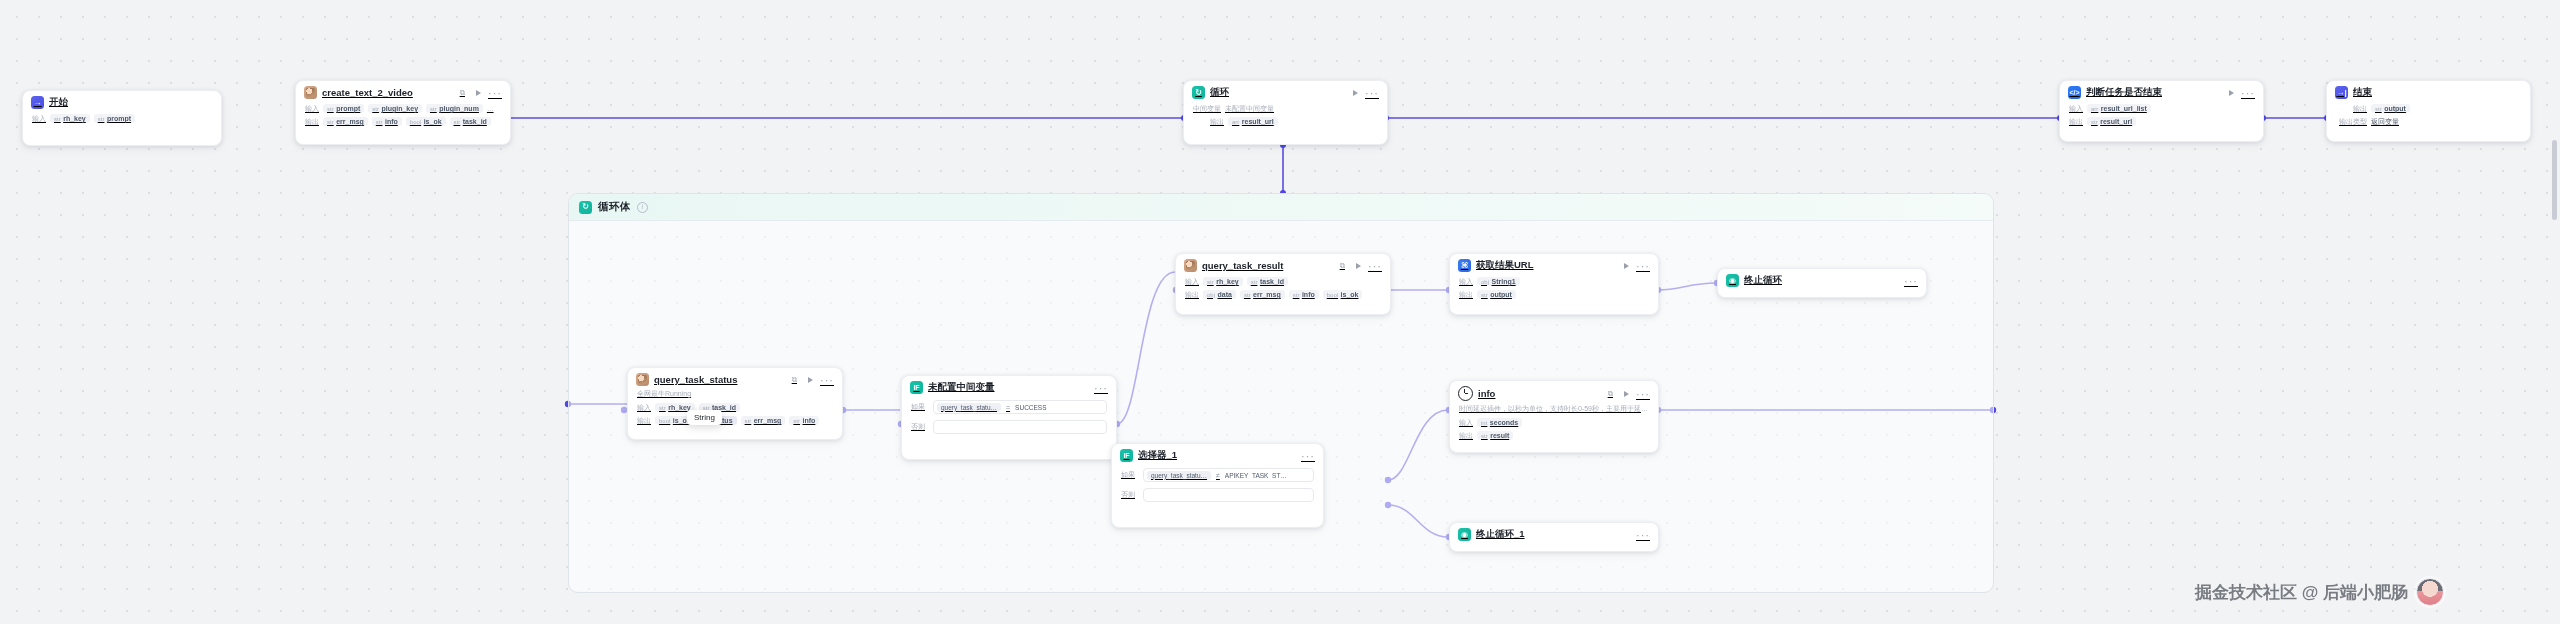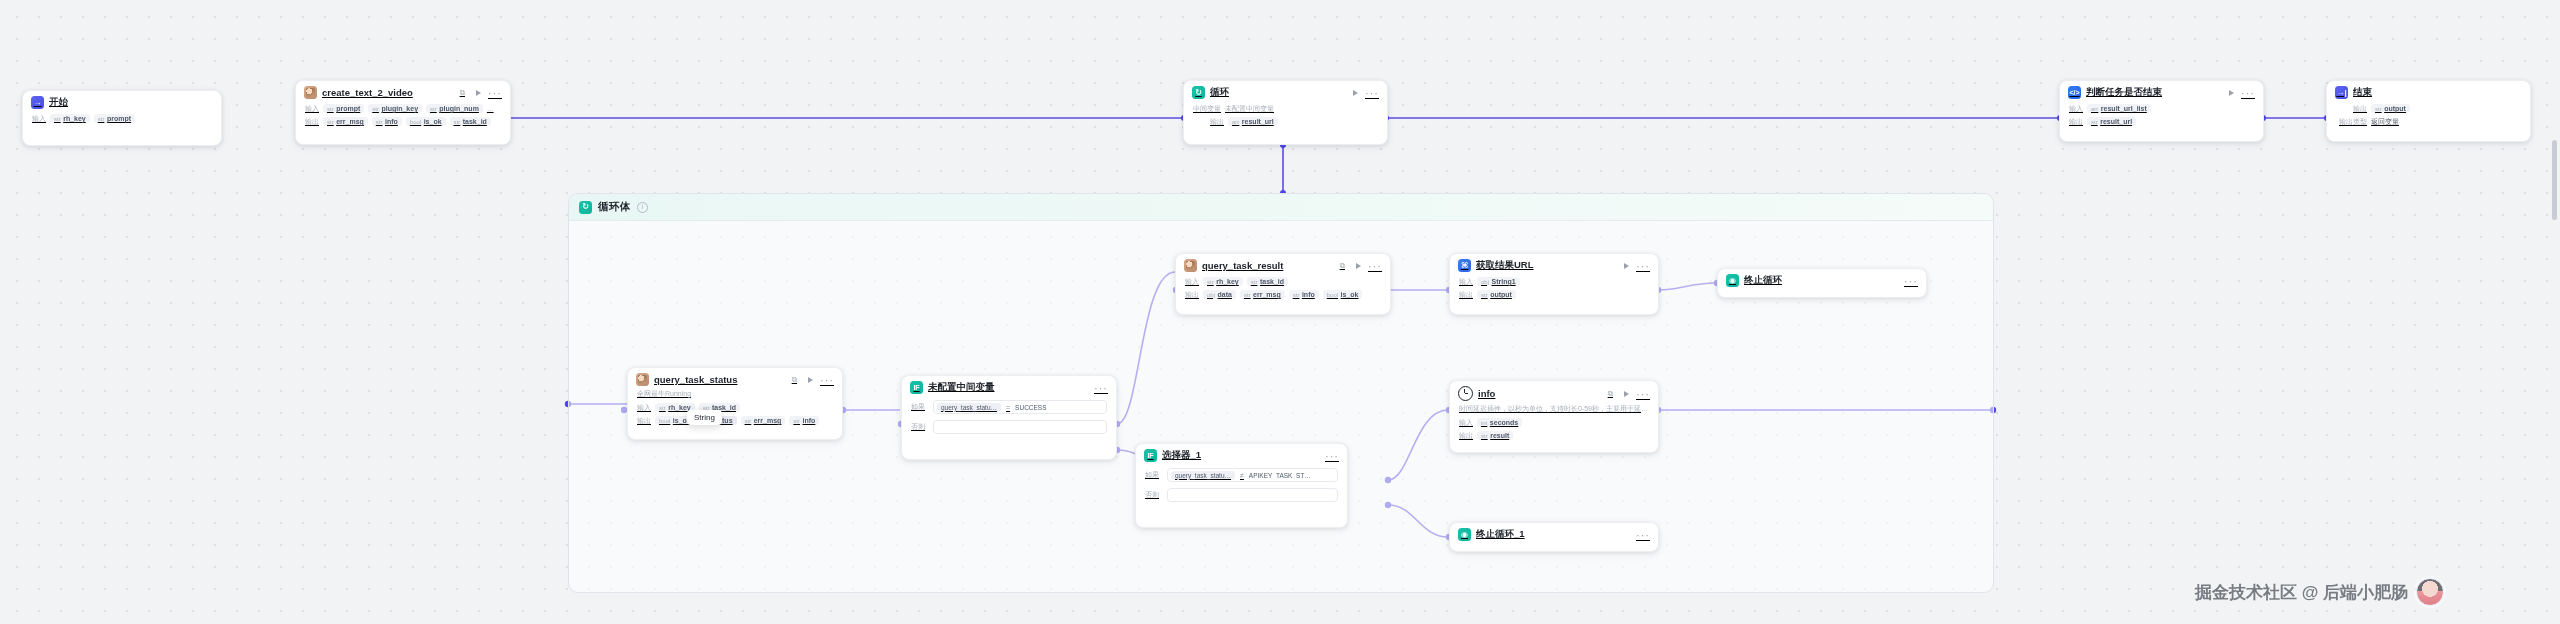--- a/index.html
+++ b/index.html
@@ -506,21 +506,21 @@
   <div class="node" style="left:1717px; top:268px; width:210px; height:30px;">
     <div class="node-head">
       <span class="node-icon ic-break">◉</span>
       <span class="node-title">终止循环</span>
       <span class="node-actions">
         <span class="dots">···</span>
       </span>
     </div>
   </div>
 
-  <div class="node" style="left:1135px; top:443px; width:213px; height:85px;">
+  <div class="node" style="left:1111px; top:443px; width:213px; height:85px;">
     <div class="node-head">
       <span class="node-icon ic-if">IF</span>
       <span class="node-title">选择器_1</span>
       <span class="node-actions">
         <span class="dots">···</span>
       </span>
     </div>
     <div class="if-row">
       <span class="if-label">如果</span>
       <span class="if-box">

